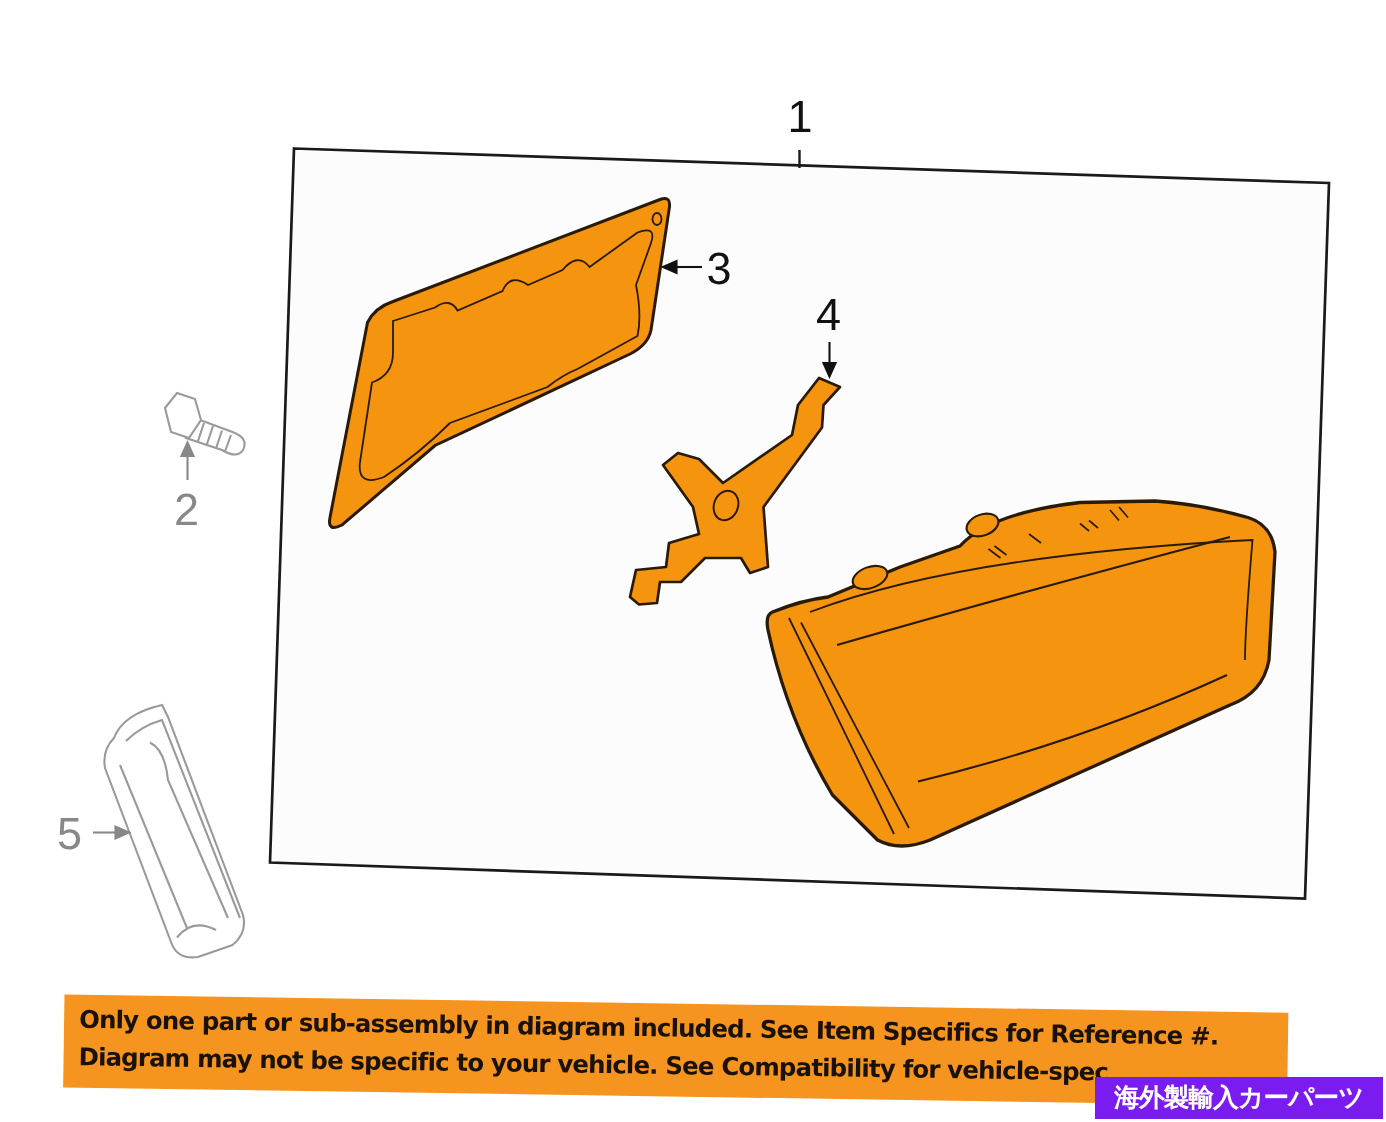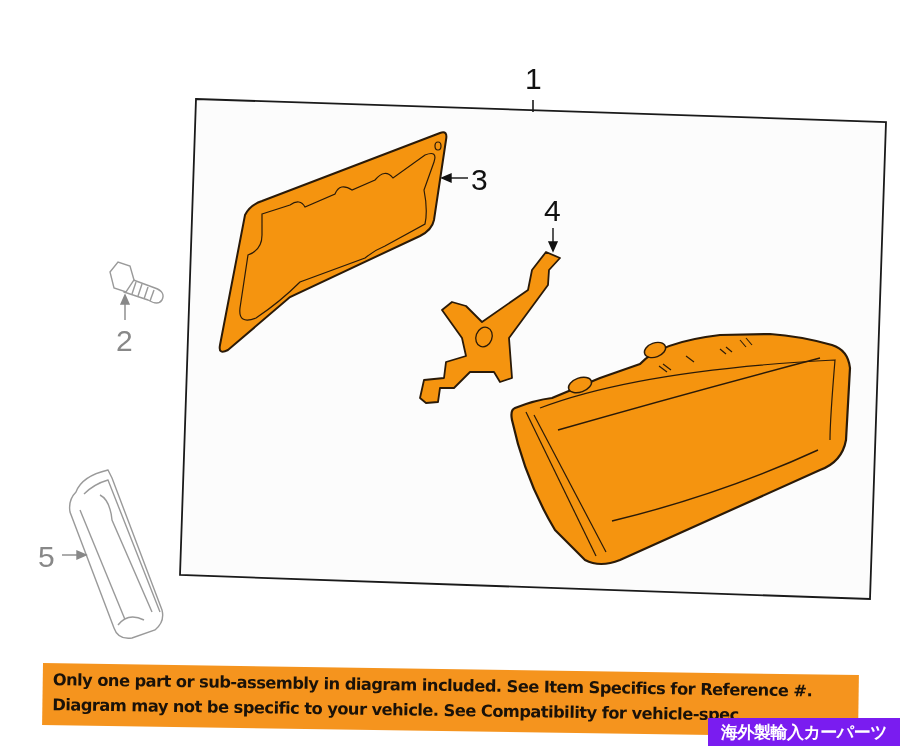--- a/index.html
+++ b/index.html
@@ -16,21 +16,21 @@
   #banner {
     position: absolute; left: 43px; top: 663px; width: 816px; height: 62px;
     background: #f5941e; transform: rotate(0.85deg); transform-origin: left top;
     padding: 4px 0 0 10px; box-sizing: border-box;
   }
   #banner .line {
     font-family: "DejaVu Sans", sans-serif; font-weight: bold; font-size: 16.3px;
     color: #1a1209; white-space: nowrap; line-height: 25px; letter-spacing: -0.55px;
   }
   #badge {
-    position: absolute; left: 708px; top: 718px; width: 192px; height: 28px;
+    position: absolute; left: 730px; top: 718px; width: 192px; height: 28px;
     background: #7a1cf0; color: #ffffff; font-family: "DejaVu Sans", sans-serif;
     font-weight: bold; font-size: 17px; line-height: 28px; text-align: center;
     letter-spacing: -0.5px; white-space: nowrap;
   }
 </style>
 </head>
 <body>
 
 <svg id="diagram" width="924" height="748" viewBox="0 0 924 748" xmlns="http://www.w3.org/2000/svg">
 

